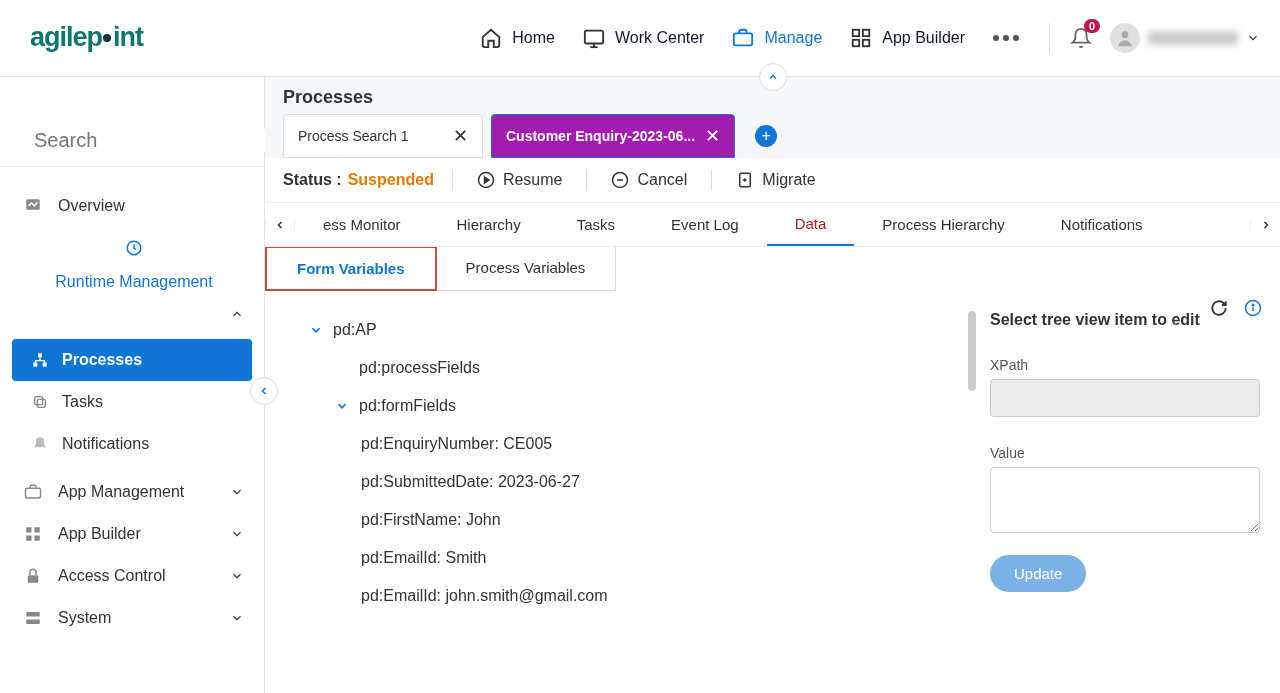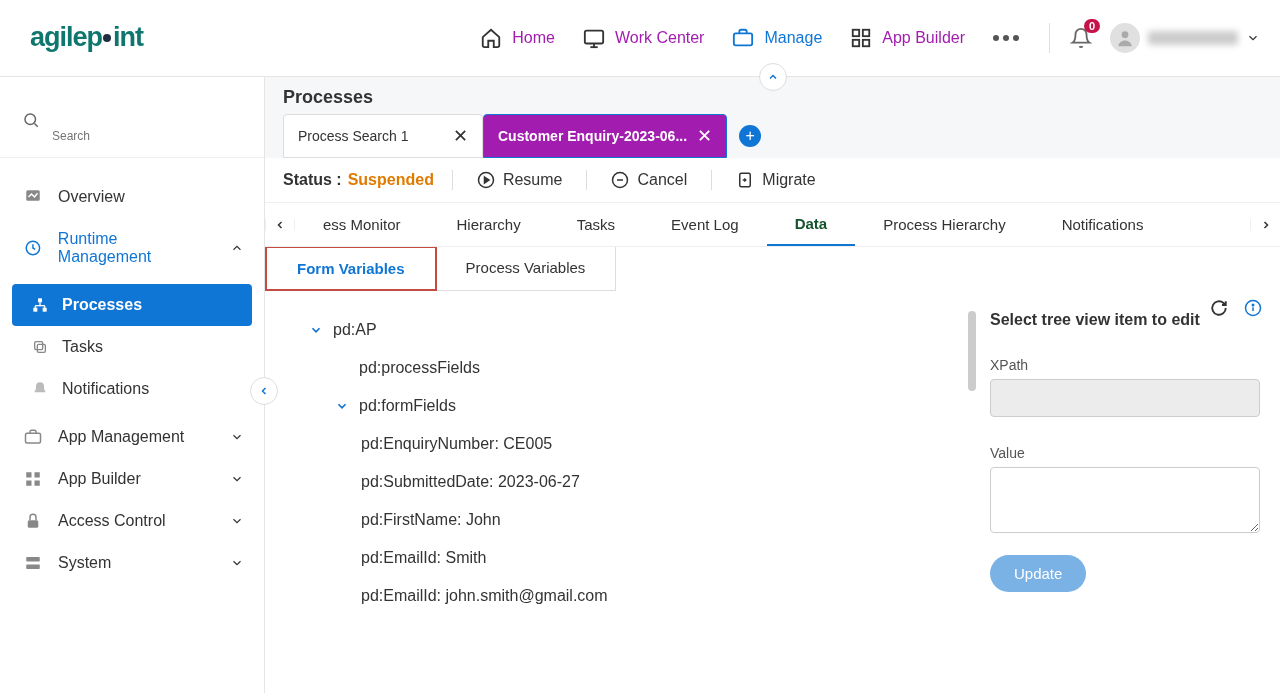--- a/index.html
+++ b/index.html
@@ -3,68 +3,68 @@
 <meta charset="utf-8">
 <style>
   * { box-sizing: border-box; margin: 0; padding: 0; font-family: -apple-system, BlinkMacSystemFont, "Segoe UI", Helvetica, Arial, sans-serif; }
   body { width: 1280px; height: 693px; overflow: hidden; background: #fff; color: #333; }
   
   
   .header { height: 76px; display: flex; align-items: center; padding: 0 20px 0 30px; border-bottom: 1px solid rgba(0,0,0,0); }
   .logo { font-size: 27px; font-weight: 700; color: #0f766e; letter-spacing: -1px; display:flex; align-items:center; }
   .logo .dot { width:8px; height:8px; background:#212e42; border-radius:50%; display:inline-block; margin:0 2px 0 1px; }
   .top-nav { display: flex; align-items: center; margin-left: auto; gap: 28px; }
-  .top-nav-item { display: flex; align-items: center; gap: 10px; font-size: 16px; color: #a21caf; cursor: pointer; }
+  .top-nav-item { display: flex; align-items: center; gap: 10px; font-size: 16px; color: #0f172a; cursor: pointer; }
   .top-nav-item.active { color: #1076d6; }
   .top-nav-icon { display:inline-flex; width:22px; height:22px; align-items:center; justify-content:center; }
   .more-dots { display:flex; gap:4px; }
   .more-dots span { width:6px; height:6px; border-radius:50%; background:#555; }
   .header-right { display:flex; align-items:center; gap:18px; margin-left:30px; padding-left:20px; border-left:1px solid #e0e0e0; }
   .bell-wrap { position:relative; }
   .notif-badge { position:absolute; top:-8px; right:-8px; background:#c8134a; color:#fff; font-size:11px; font-weight:bold; border-radius:10px; padding:1px 5px; }
   .avatar { width:30px; height:30px; border-radius:50%; background:#e0e0e0; display:inline-flex; align-items:center; justify-content:center; }
   .user-drop { display:flex; align-items:center; gap:8px; cursor:pointer; }
   .user-name { color:#bbb; filter:blur(3px); width:90px; height:14px; background:#ccc; border-radius:3px;}
   
   
   .app-body { display:flex; height: calc(693px - 76px); border-top:1px solid #e5e5e5; position:relative;}
   
   
   .sidebar { width: 265px; border-right:1px solid #e5e5e5; padding-top:12px; position:relative; }
   .search-row { display:flex; align-items:center; gap:12px; padding: 8px 20px 14px 22px; border-bottom:1px solid #eee; color:#555;}
-  .search-input { border:none; outline:none; font-size:12px; color:#a16207; flex:1;margin-top:32px; }
+  .search-input { border:none; outline:none; font-size:20px; color:#a16207; flex:1;margin-top:32px; }
   .side-group { padding-top:18px; }
   .side-item { display:flex; align-items:center; gap:16px; padding: 12px 20px 12px 24px; font-size:16px; color:#333; cursor:pointer; }
   .side-item .chev { margin-left:auto; }
-  .side-item.runtime { color:#1076d6; font-weight:500; }
+  .side-item.runtime { color:#1076d6; font-weight:500;flex-direction:column; }
   .side-sub { margin: 6px 12px; }
   .side-sub-item { display:flex; align-items:center; gap:14px; padding:12px 20px 12px 20px; font-size:16px; color:#333; border-radius:4px; cursor:pointer;}
   .side-sub-item.active { background:#1076d6; color:#fff; font-weight:600; }
   .collapse-handle { position:absolute; right:-14px; top:300px; width:28px; height:28px; border-radius:50%; background:#fff; border:1px solid #ddd; display:flex; align-items:center; justify-content:center; color:#1076d6; cursor:pointer; z-index:5;}
   .chevron-up-handle { position:absolute; left:50%; top:-14px; transform:translateX(-50%); width:28px; height:28px; border-radius:50%; background:#fff; border:1px solid #ddd; display:flex; align-items:center; justify-content:center; color:#1076d6; z-index:5;}
   
   
   .main { flex:1; display:flex; flex-direction:column; background:#fff; position:relative; }
   .main-header { background:#f5f7f9; padding:10px 18px 0 18px; position:relative;}
   .page-title { font-size:18px; font-weight:600; color:#333; margin-bottom:6px; }
-  .tabs-row { display:flex; align-items:center; gap:0; }
+  .tabs-row { display:flex; align-items:center; gap:8px; }
   .tab { display:flex; align-items:center; gap:10px; padding:10px 14px; border:1px solid #ddd; background:#fff; border-top-left-radius:4px; border-top-right-radius:4px; font-size:14px; cursor:pointer; min-width:200px; justify-content:space-between;}
   .tab.active { background:#a21caf; color:#fff; border-color:#1076d6; font-weight:600;}
   .tab .close { font-size:18px; font-weight:300; }
   .add-tab { width:22px; height:22px; border-radius:50%; background:#1076d6; color:#fff; display:flex; align-items:center; justify-content:center; margin-left:12px; font-size:16px; cursor:pointer;}
   
   .status-bar { display:flex; align-items:center; gap:18px; padding:12px 18px; background:#fff; border-bottom:1px solid #eee; font-size:16px;}
   .status-label { color:#333; font-weight:600; }
   .status-value { color:#e07b00; font-weight:600; margin-left:-12px;}
   .action-link { display:flex; align-items:center; gap:8px; color:#333; cursor:pointer; padding:0 6px;}
   .vdiv { width:1px; height:20px; background:#ddd; }
   
   .inner-tabs { display:flex; align-items:center; border-bottom:1px solid #eee; position:relative; font-size:15px; background:#fff;}
   .inner-tab { padding:12px 28px; color:#333; cursor:pointer; white-space:nowrap;}
-  .inner-tab.active { color:#14532d; border-bottom:2px solid #1076d6; font-weight:700;}
+  .inner-tab.active { color:#b91c1c; border-bottom:2px solid #1076d6; font-weight:400;}
   .inner-tabs .nav-arrow { width:30px; display:flex; align-items:center; justify-content:center; color:#555; cursor:pointer; border-right:1px solid #eee; border-left:1px solid #eee;}
   
   .sub-tabs-row { display:flex; padding:0; }
   .sub-tabs { display:flex; border:1px solid #ddd; margin-top:-1px;}
   .sub-tab { padding:12px 30px; font-size:15px; color:#333; cursor:pointer; }
   .sub-tab.active { color:#1076d6; font-weight:600; }
   .sub-tab:first-child { border:2px solid #c34b3f; margin:-1px; }
   
   
   .content { flex:1; display:flex; overflow:hidden; }

